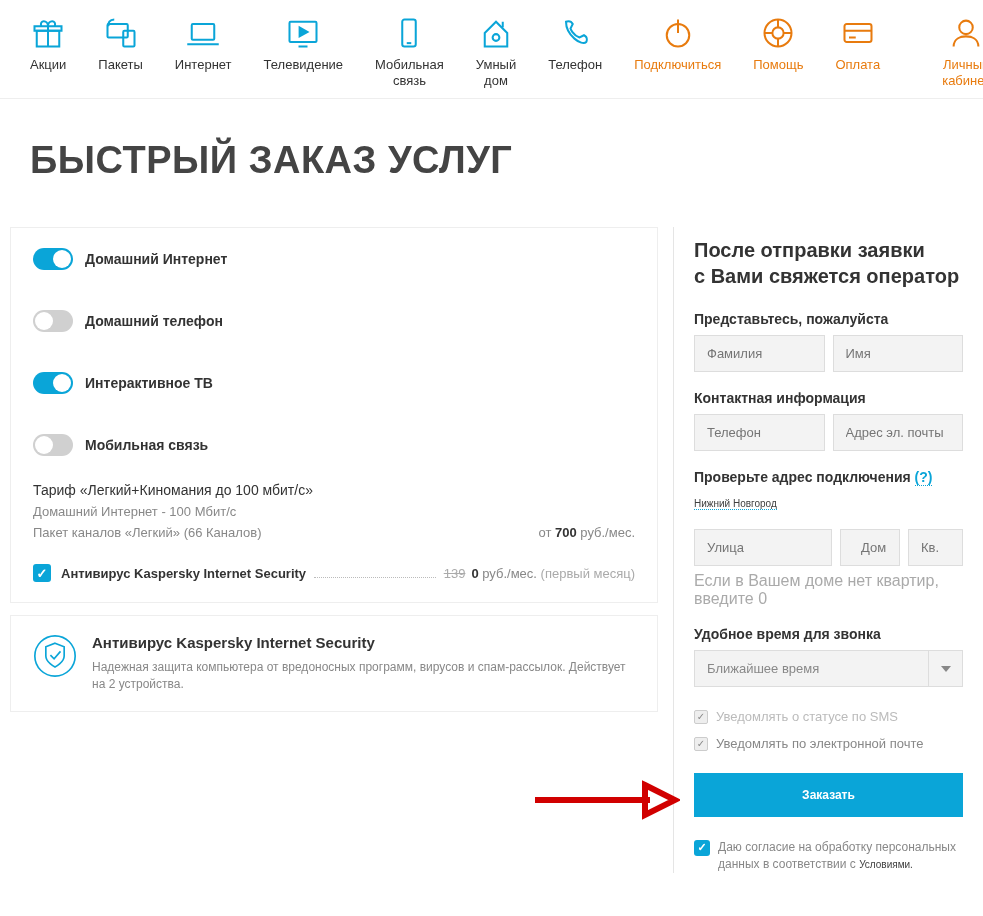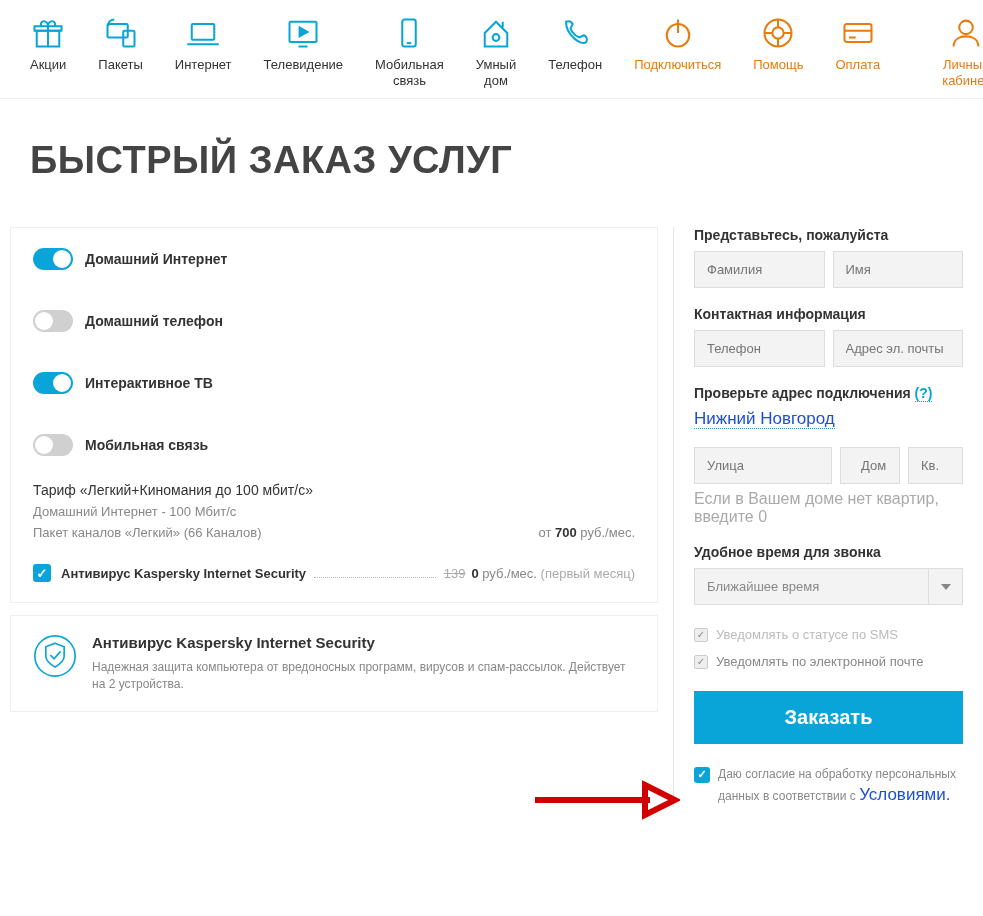--- a/index.html
+++ b/index.html
@@ -44,31 +44,31 @@
 .info-panel { display: flex; padding: 18px 22px; }
 .shield { width: 44px; height: 44px; color: #0aa5d8; margin-right: 15px; flex-shrink: 0; }
 .info-title { font-size: 15px; font-weight: 700; color: #333; margin-bottom: 8px; }
 .info-desc { font-size: 12px; color: #888; line-height: 1.4; }
 .right-title { font-size: 20px; font-weight: 700; color: #333; line-height: 1.3; margin-bottom: 22px; margin-top: 10px; }
 .form-label { font-size: 14px; font-weight: 700; color: #333; margin-bottom: 8px; }
 .form-row { display: flex; gap: 8px; margin-bottom: 18px; }
 .form-input { flex: 1; border: 1px solid #ddd; background: #f3f3f3; padding: 10px 12px; font-size: 13px; color: #888; min-width: 0; }
 .form-input.small { flex: 0 0 55px; }
 .form-input.med { flex: 0 0 60px; padding-left: 20px; }
-.link-blue { color: #1d4ed8; font-size: 17px; border-bottom: 1px dotted #0aa5d8; cursor: pointer; }
+.link-blue { color: #404040; font-size: 10px; border-bottom: 1px dotted #0aa5d8; cursor: pointer; }
 .city-row { margin-bottom: 18px; }
 .hint { font-size: 16px; color: #aaa; margin-top: 6px; margin-bottom: 18px; }
 .select-row { display: flex; margin-bottom: 22px; }
 .select-row .form-input { flex: 1; }
 .select-btn { width: 34px; border: 1px solid #ddd; border-left: none; background: #f3f3f3; display: flex; align-items: center; justify-content: center; color: #888; cursor: pointer; }
 .check-line { display: flex; align-items: center; font-size: 13px; color: #888; margin-bottom: 12px; }
 .check-line.disabled { color: #bbb; }
 .mini-check { width: 14px; height: 14px; border: 1px solid #ccc; background: #eee; border-radius: 2px; margin-right: 8px; display: inline-flex; align-items: center; justify-content: center; font-size: 10px; color: #888; }
 .mini-check.on::after { content: '✓'; }
-.order-btn { width: 100%; background: #0aa5d8; color: #fff; border: none; padding: 15px; font-size: 20px; font-weight: 700; cursor: pointer; margin-top: 10px; margin-bottom: 22px; }
+.order-btn { width: 100%; background: #0aa5d8; color: #fff; border: none; padding: 15px; font-size: 12px; font-weight: 700; cursor: pointer; margin-top: 10px; margin-bottom: 22px; }
 .consent { display: flex; font-size: 12px; color: #888; line-height: 1.4; }
 .consent .checkbox { width: 16px; height: 16px; margin-right: 8px; flex-shrink: 0; margin-top: 1px; }
 .consent .checkbox.checked::after { font-size: 11px; }
 .arrow-annotation { position: absolute; left: 530px; top: 770px; pointer-events: none; }
 .q-link { color: #0aa5d8; font-weight: 700; cursor: pointer; border-bottom: 1px dotted #0aa5d8; }
 </style>
 </head>
 <body>
 
 <div class="top-nav" id="nav-container">
@@ -238,20 +238,21 @@
           </svg>
       </div>
       <div>
         <div class="info-title">Антивирус Kaspersky Internet Security</div>
         <div class="info-desc">Надежная защита компьютера от вредоносных программ, вирусов и спам-рассылок. Действует на 2 устройства.</div>
       </div>
     </div>
   </div>
 
   <div class="right-col">
+    <div class="right-title"><span>После отправки заявки</span><br><span>с Вами свяжется оператор</span></div>
 
     <div class="form-label">Представьтесь, пожалуйста</div>
     <div class="form-row">
       <input class="form-input" placeholder="Фамилия" style="">
       <input class="form-input" placeholder="Имя" style="">
     </div>
 
     <div class="form-label">Контактная информация</div>
     <div class="form-row">
       <input class="form-input" placeholder="Телефон" style="">

